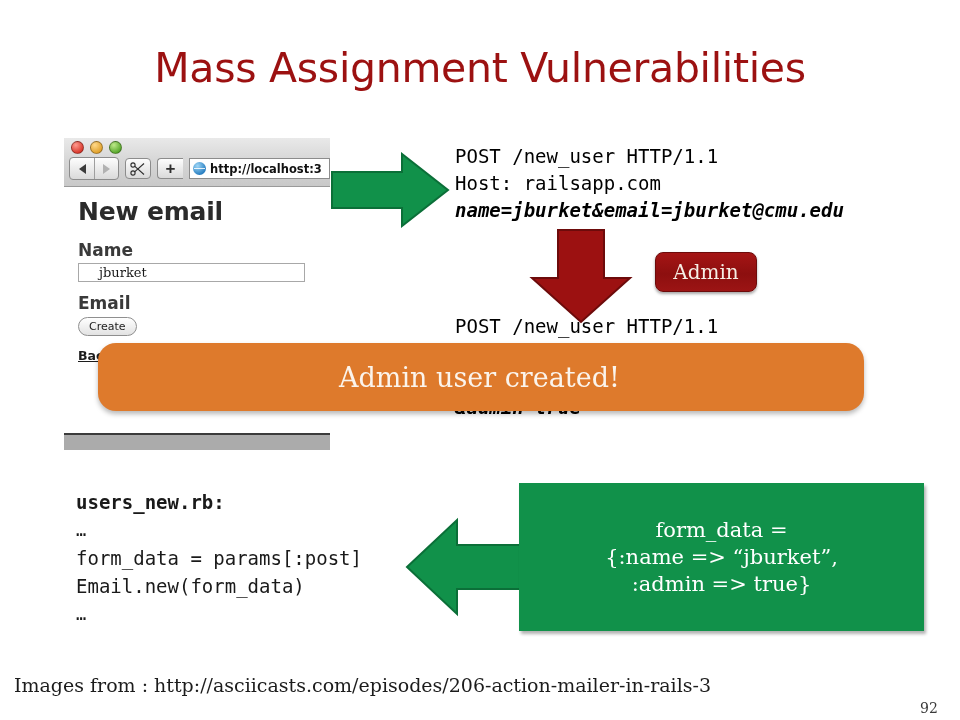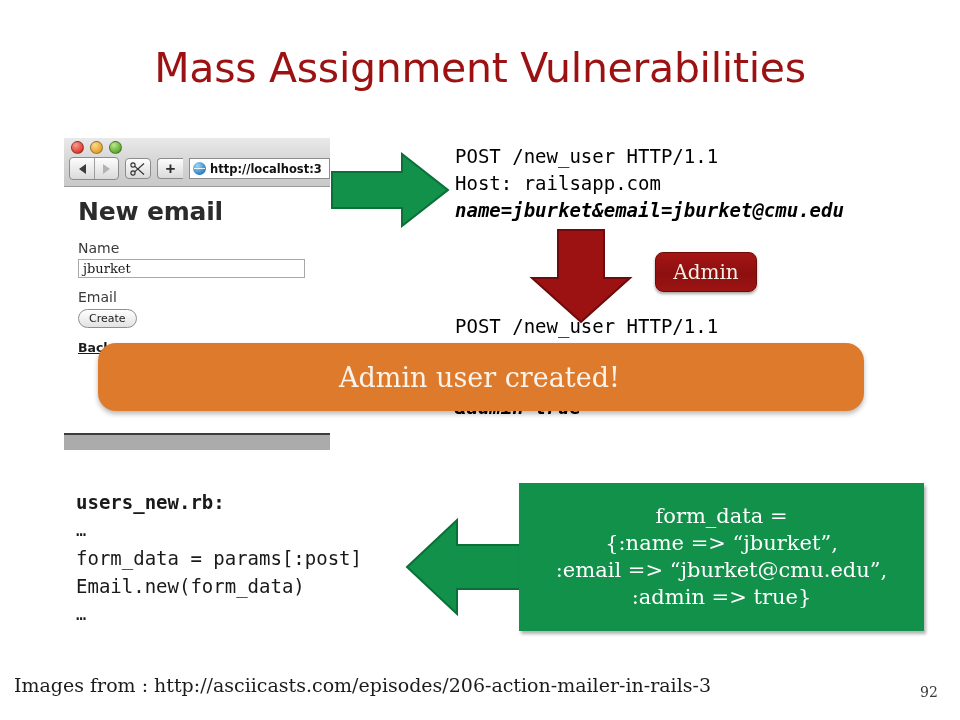--- a/index.html
+++ b/index.html
@@ -175,35 +175,35 @@
   #page-heading {
     font-family: "DejaVu Sans", sans-serif;
     font-size: 25px;
     font-weight: 700;
     color: #2b2b2b;
     margin: 0 0 14px 0;
     letter-spacing: -0.2px;
   }
   .field-label {
     font-family: "DejaVu Sans", sans-serif;
-    font-size: 14px;
-    font-weight: 400;
+    font-size: 17px;
+    font-weight: 700;
     color: #3a3a3a;
     margin-bottom: 3px;
   }
   .field-input {
     width: 227px;
     height: 19px;
     border: 1px solid #a8a8a8;
     box-sizing: border-box;
     background: #fff;
     font-family: "DejaVu Serif", serif;
     font-size: 13px;
     color: #1a1a1a;
-    padding: 0 4px;
+    padding: 0 20px;
     line-height: 17px;
     margin-bottom: 11px;
     white-space: nowrap;
     overflow: hidden;
   }
   #create-button {
     display: inline-block;
     border: 1px solid #8f8f8f;
     border-radius: 10px;
     background: linear-gradient(to bottom, #ffffff, #e2e2e2);
@@ -351,21 +351,21 @@
     left: 14px;
     top: 674px;
     font-family: "DejaVu Serif", serif;
     font-size: 19px;
     color: #1c1c1c;
     white-space: nowrap;
   }
   #page-number {
     position: absolute;
     left: 920px;
-    top: 684px;
+    top: 700px;
     font-family: "DejaVu Serif", serif;
     font-size: 14px;
     color: #3a3a3a;
   }
 </style>
 </head>
 <body>
 
 <div id="slide-title">Mass Assignment Vulnerabilities</div>
 
@@ -455,18 +455,17 @@
   <div class="ellipsis">…</div>
 </div>
 
 <svg id="arrow-green-left" viewBox="0 0 135 110">
   <polygon points="2,55 52,8 52,33 133,33 133,77 52,77 52,102" fill="#11914A" stroke="#0b6f38" stroke-width="2"></polygon>
 </svg>
 
 <div id="formdata-box">
   <div class="line">form_data =</div>
   <div class="line">{:name =&gt; “jburket”,</div>
-  <div class="line">:email =&gt; “jburket@cmu.edu”,</div>
   <div class="line">:admin =&gt; true}</div>
 </div>
 
 <div id="footer-credit">Images from : http://asciicasts.com/episodes/206-action-mailer-in-rails-3</div>
 <div id="page-number">92</div>
 
 </body></html>

